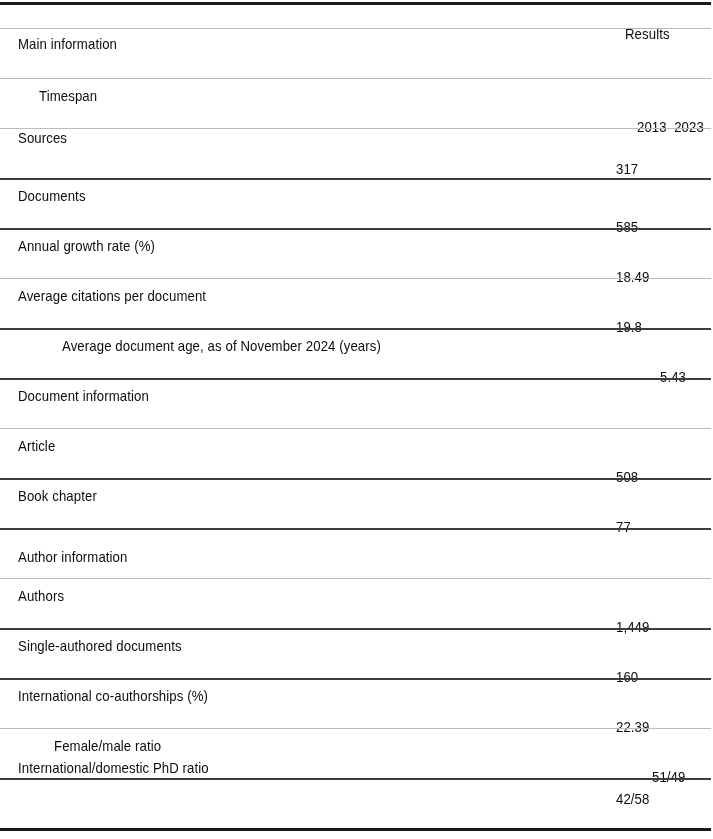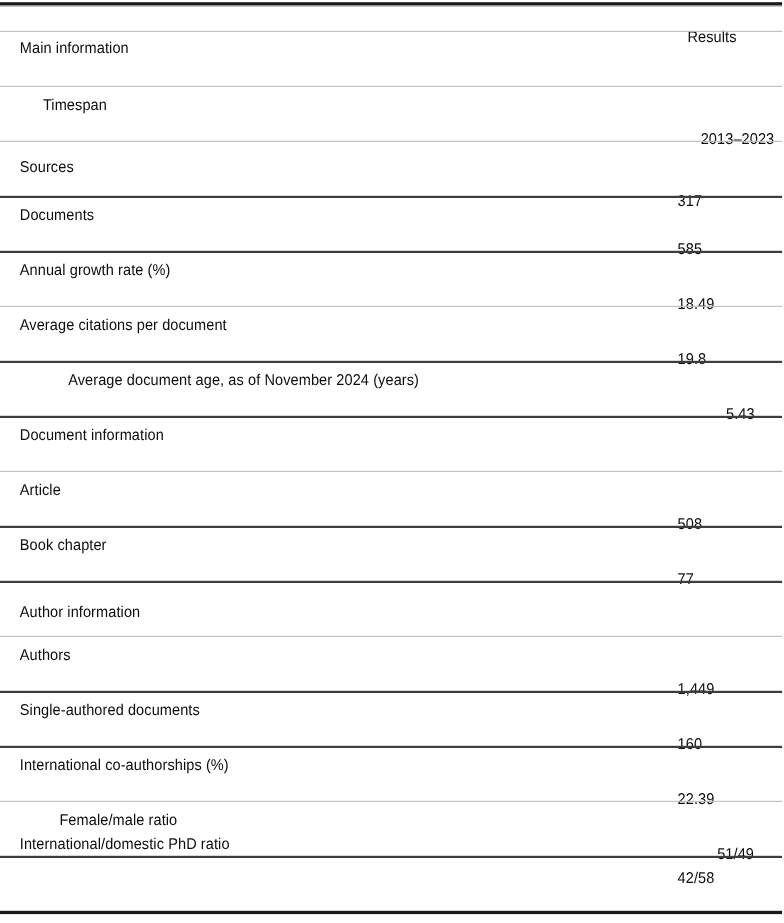--- a/index.html
+++ b/index.html
@@ -94,21 +94,21 @@
   </div>
 
   <div id="rows-host">
       <div class="row section" style="top: 36px; height: 42px;">
         <span class="cell-label">Main information</span>
       </div>
       <div class="row" style="top: 88px; height: 40px; margin-left: 21px;">
         <span class="cell-label">Timespan</span>
         <span class="cell-value">2013–2023</span>
       </div>
-      <div class="row" style="top: 144px; height: 40px;">
+      <div class="row" style="top: 130px; height: 40px;">
         <span class="cell-label">Sources</span>
         <span class="cell-value">317</span>
       </div>
       <div class="row" style="top: 188px; height: 40px;">
         <span class="cell-label">Documents</span>
         <span class="cell-value">585</span>
       </div>
       <div class="row" style="top: 238px; height: 40px;">
         <span class="cell-label">Annual growth rate (%)</span>
         <span class="cell-value">18.49</span>

